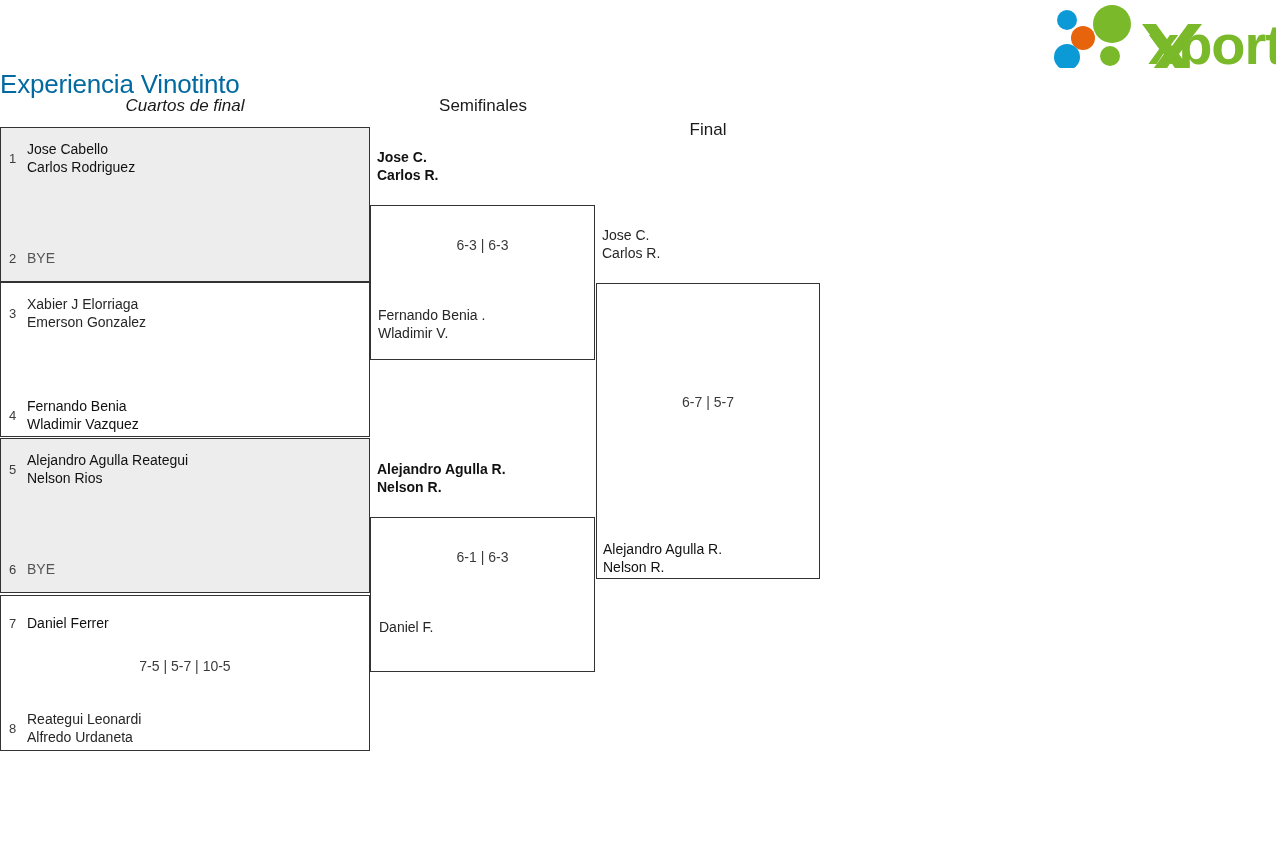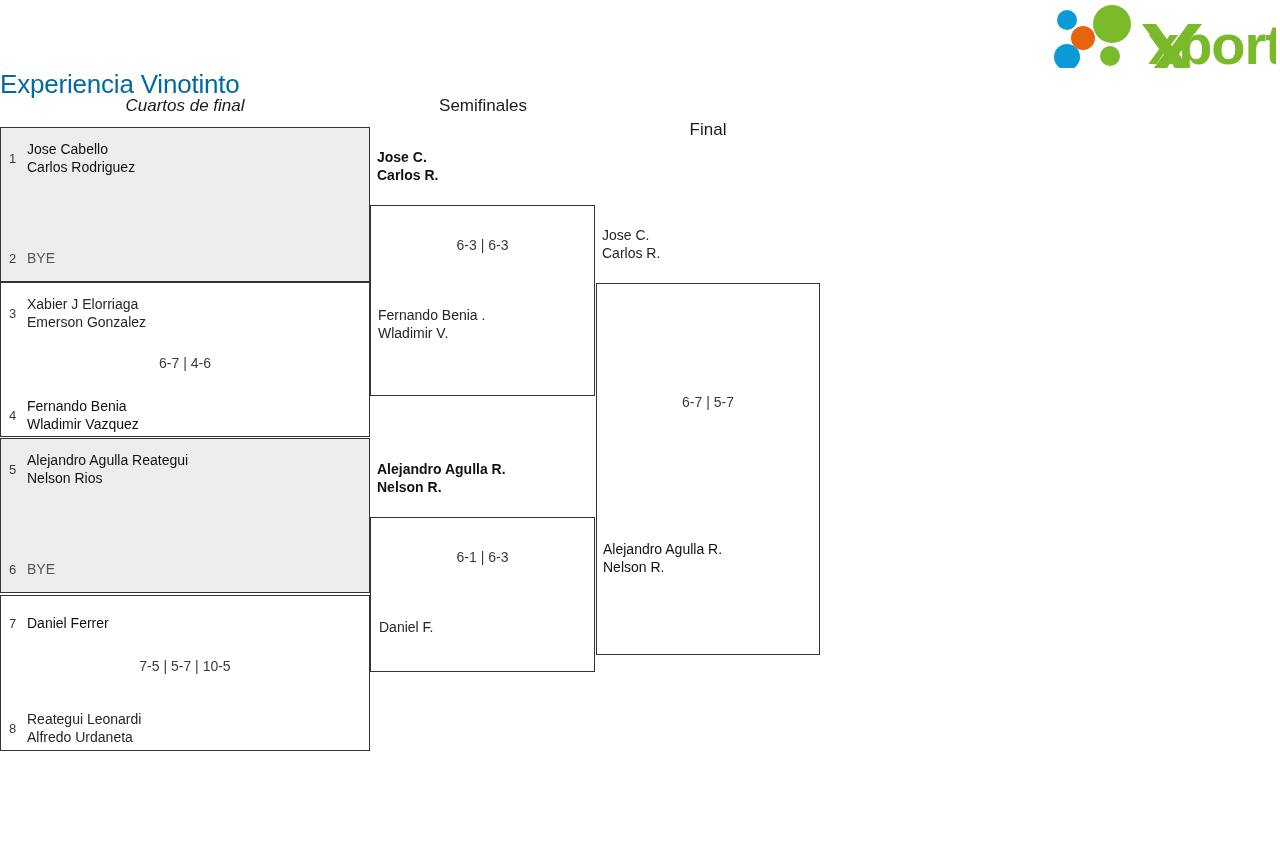--- a/index.html
+++ b/index.html
@@ -162,21 +162,20 @@
       <span class="names">BYE</span>
     </div>
   </div>
 
   <div class="match-box" style="left:0px; top:282px; width:370px; height:155px;">
     <div class="competitor" style="top:10px; height:40px;">
       <span class="seed">3</span>
       <span class="names">Xabier J Elorriaga
 Emerson Gonzalez</span>
     </div>
-    <div class="score" style="top:72px;">6-7 | 4-6</div>
     <div class="competitor winner" style="top:112px; height:40px;">
       <span class="seed">4</span>
       <span class="names">Fernando Benia
 Wladimir Vazquez</span>
     </div>
   </div>
 
   <div class="match-box shaded" style="left:0px; top:438px; width:370px; height:155px;">
     <div class="competitor winner" style="top:10px; height:40px;">
       <span class="seed">5</span>
@@ -199,42 +198,42 @@
     <div class="competitor" style="top:112px; height:40px;">
       <span class="seed">8</span>
       <span class="names">Reategui Leonardi
 Alfredo Urdaneta</span>
     </div>
   </div>
 
   <div class="advance-label winner" style="left:377px; top:148px;">Jose C.
 Carlos R.</div>
 
-  <div class="match-box" style="left:370px; top:205px; width:225px; height:191px;">
+  <div class="match-box" style="left:370px; top:205px; width:225px; height:155px;">
     <div class="score" style="top:31px;">6-3 | 6-3</div>
     <div class="competitor" style="top:98px; height:40px; padding-left:7px;">
       <span class="names">Fernando Benia .
 Wladimir V.</span>
     </div>
   </div>
 
   <div class="advance-label winner" style="left:377px; top:460px;">Alejandro Agulla R.
 Nelson R.</div>
 
   <div class="match-box" style="left:370px; top:517px; width:225px; height:155px;">
     <div class="score" style="top:31px;">6-1 | 6-3</div>
     <div class="competitor" style="top:98px; height:22px; padding-left:8px;">
       <span class="names">Daniel F.</span>
     </div>
   </div>
 
   <div class="advance-label" style="left:602px; top:226px;">Jose C.
 Carlos R.</div>
 
-  <div class="match-box" style="left:596px; top:283px; width:224px; height:372px;">
+  <div class="match-box" style="left:596px; top:283px; width:224px; height:296px;">
     <div class="score" style="top:110px;">6-7 | 5-7</div>
     <div class="competitor winner" style="top:254px; height:40px; padding-left:6px;">
       <span class="names">Alejandro Agulla R.
 Nelson R.</span>
     </div>
   </div>
 
 </div>
 
 </body></html>

